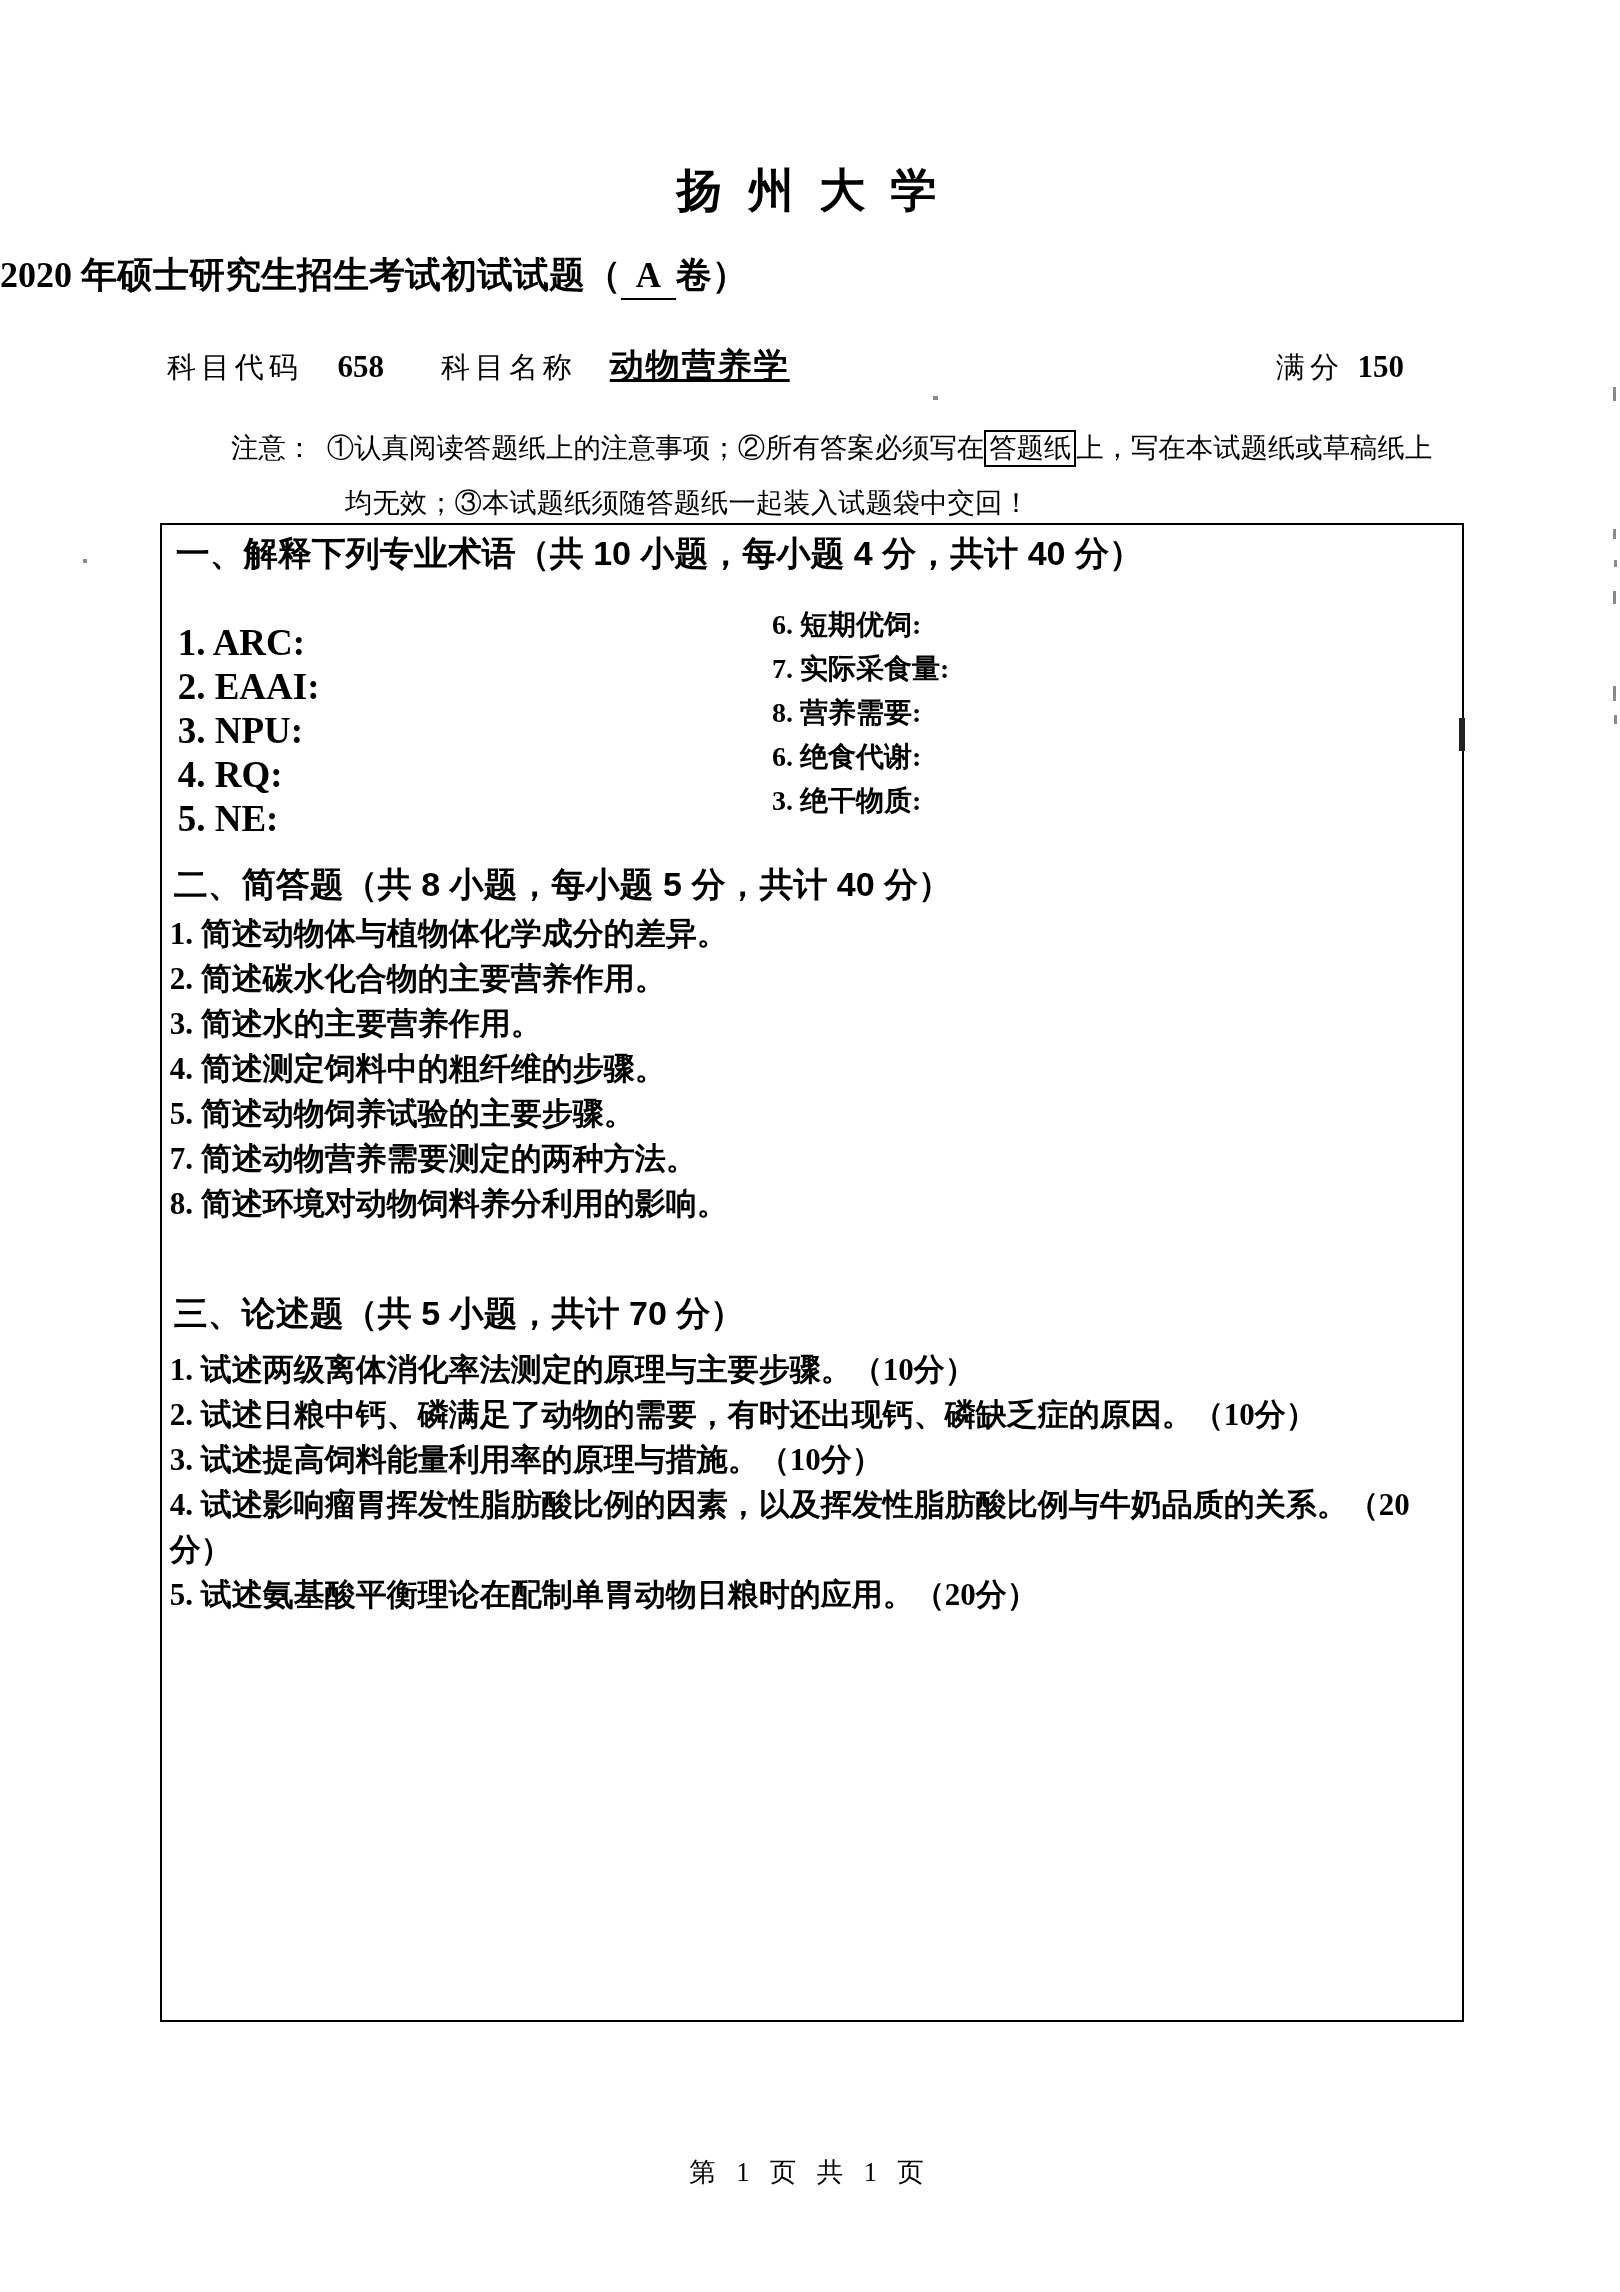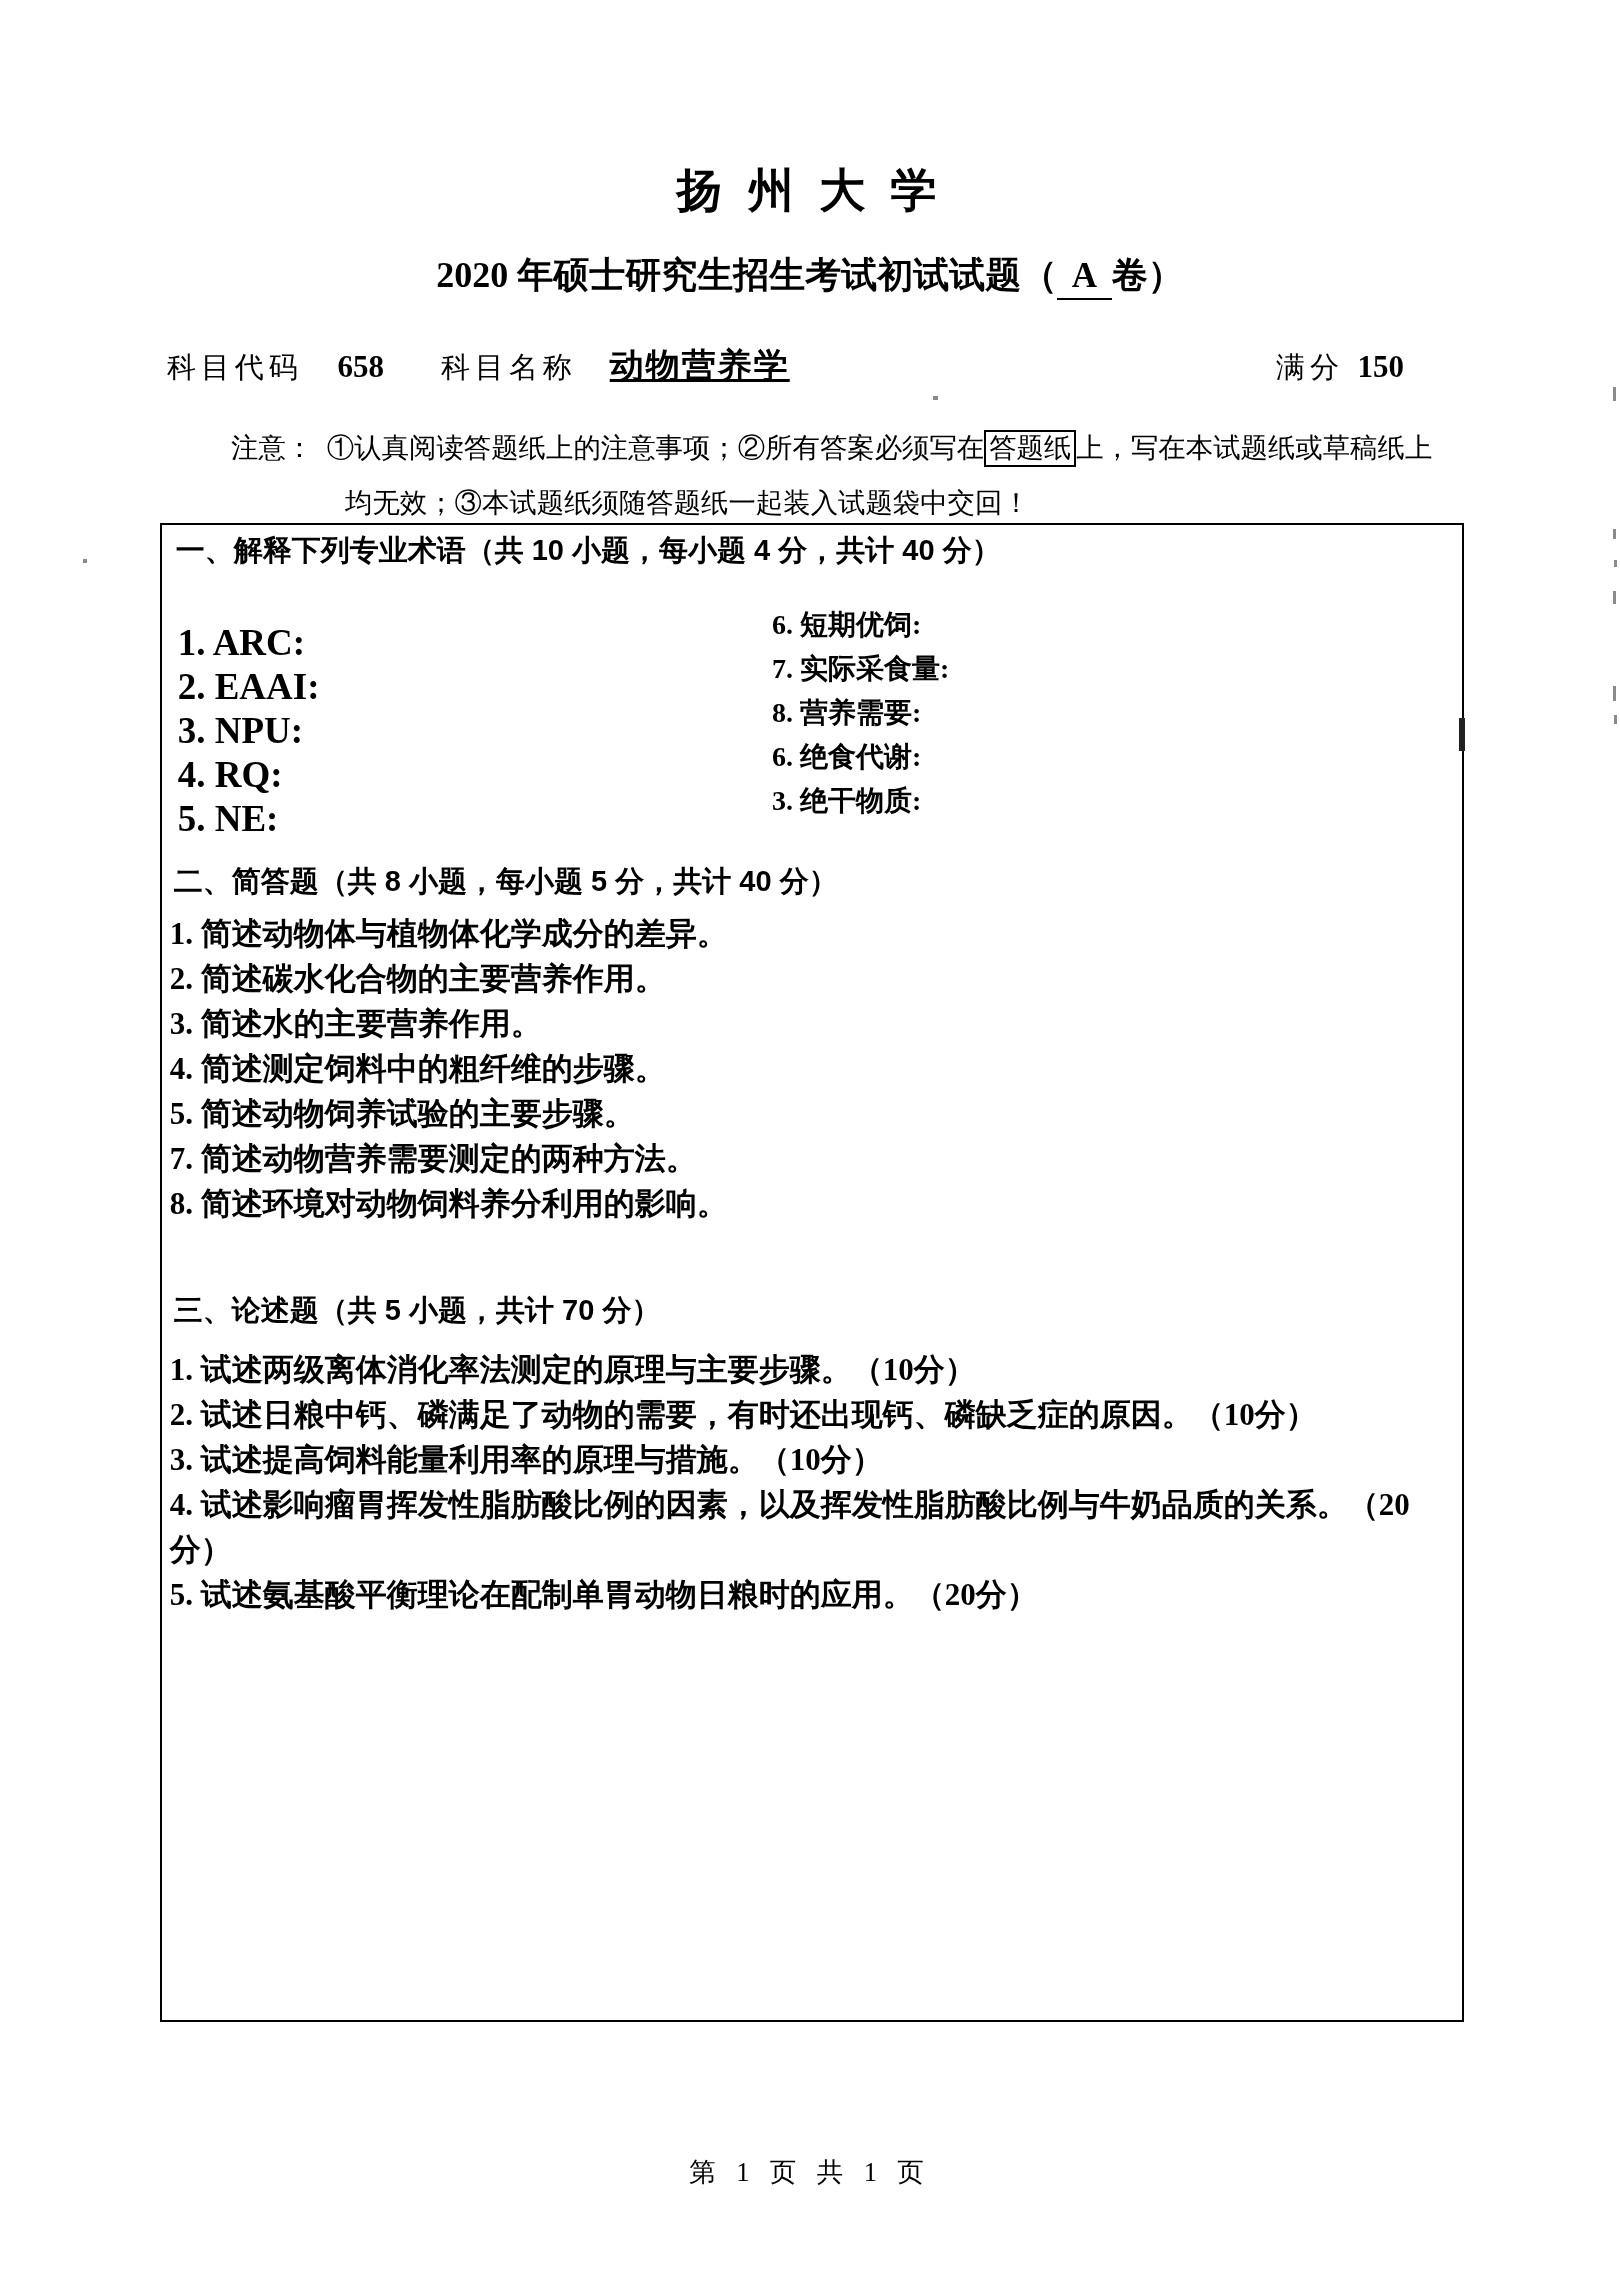--- a/index.html
+++ b/index.html
@@ -10,21 +10,21 @@
     overflow:hidden;
   }
   
   .uni-title {
     position:absolute; top:160px; left:0; width:100%;
     text-align:center; font-size:46px; font-weight:700;
     letter-spacing:6.9px; margin:0;
   }
   .subtitle {
     position:absolute; top:251px; left:0; width:100%;
-    text-align:center; font-size:36px; font-weight:700;
+    text-align:left; font-size:36px; font-weight:700;
   }
   .subtitle .letter {
     display:inline-block; padding:0 14.7px 2px 14.7px;
     border-bottom:2.9px solid #000; font-size:35px;
   }
   .meta-row {
     position:absolute; top:343px; left:167px; width:1237px;
     display:flex; align-items:baseline; font-size:29px; white-space:nowrap;justify-content:center;
   }
   .m-label { letter-spacing:4.9px; }
@@ -49,21 +49,21 @@
   }
   .notice-line2 { margin-left:114px; white-space:nowrap; }
   
   .main-box {
     position:absolute; left:160px; top:523px;
     width:1300px; height:1495px; border:2.9px solid #000;
   }
   .sec-heading {
     position:absolute; margin:0;
     font-family:"Liberation Sans","DejaVu Sans",sans-serif;
-    font-weight:700; font-size:29px; white-space:nowrap;
+    font-weight:700; font-size:34px; white-space:nowrap;
   }
   .h1s { left:13.7px; top:5.9px; }
   .h2s { left:11.8px; top:337px; }
   .h3s { left:11.8px; top:766px; }
   .terms { list-style:none; margin:0; padding:0; position:absolute; font-weight:700; }
   .terms li { height:44px; line-height:44px; white-space:nowrap; }
   .terms-left  { left:15.7px;  top:96px; font-size:37px; }
   .terms-right { left:610px; top:78px; font-size:28px; }
   .item-list { position:absolute; font-weight:700; font-size:31px; }
   .sec2-items { left:7.8px; top:386px; }

